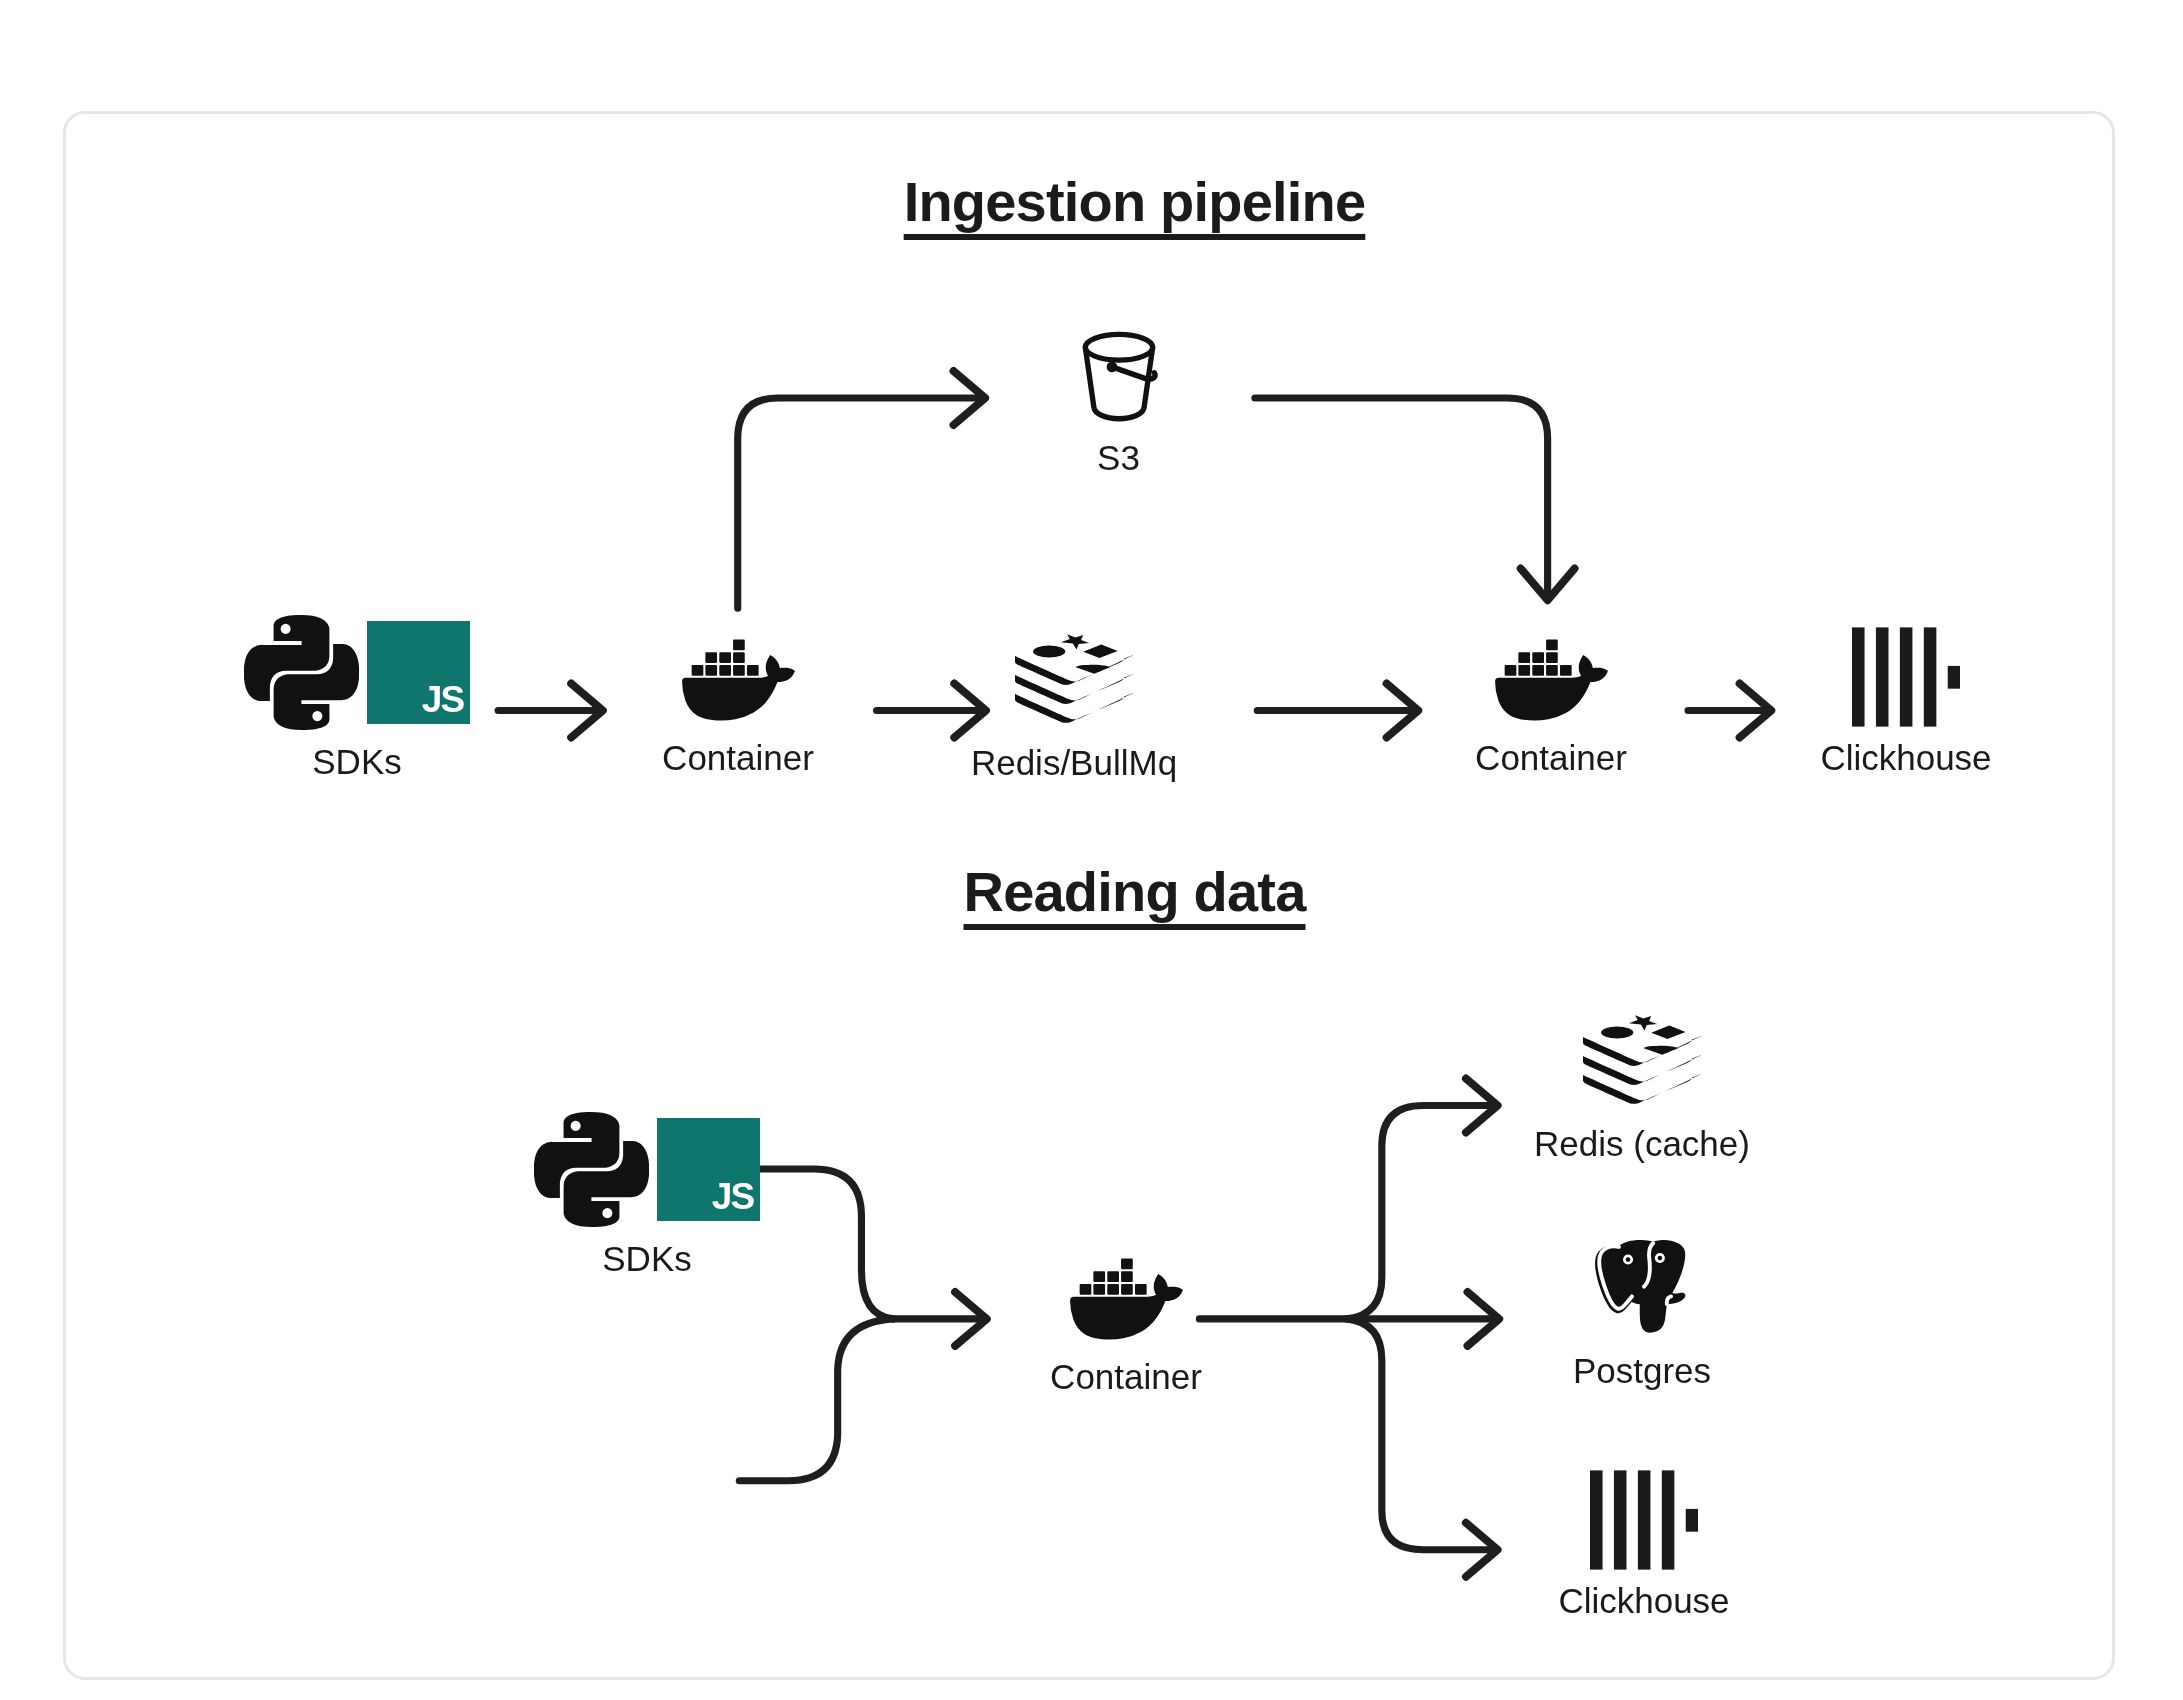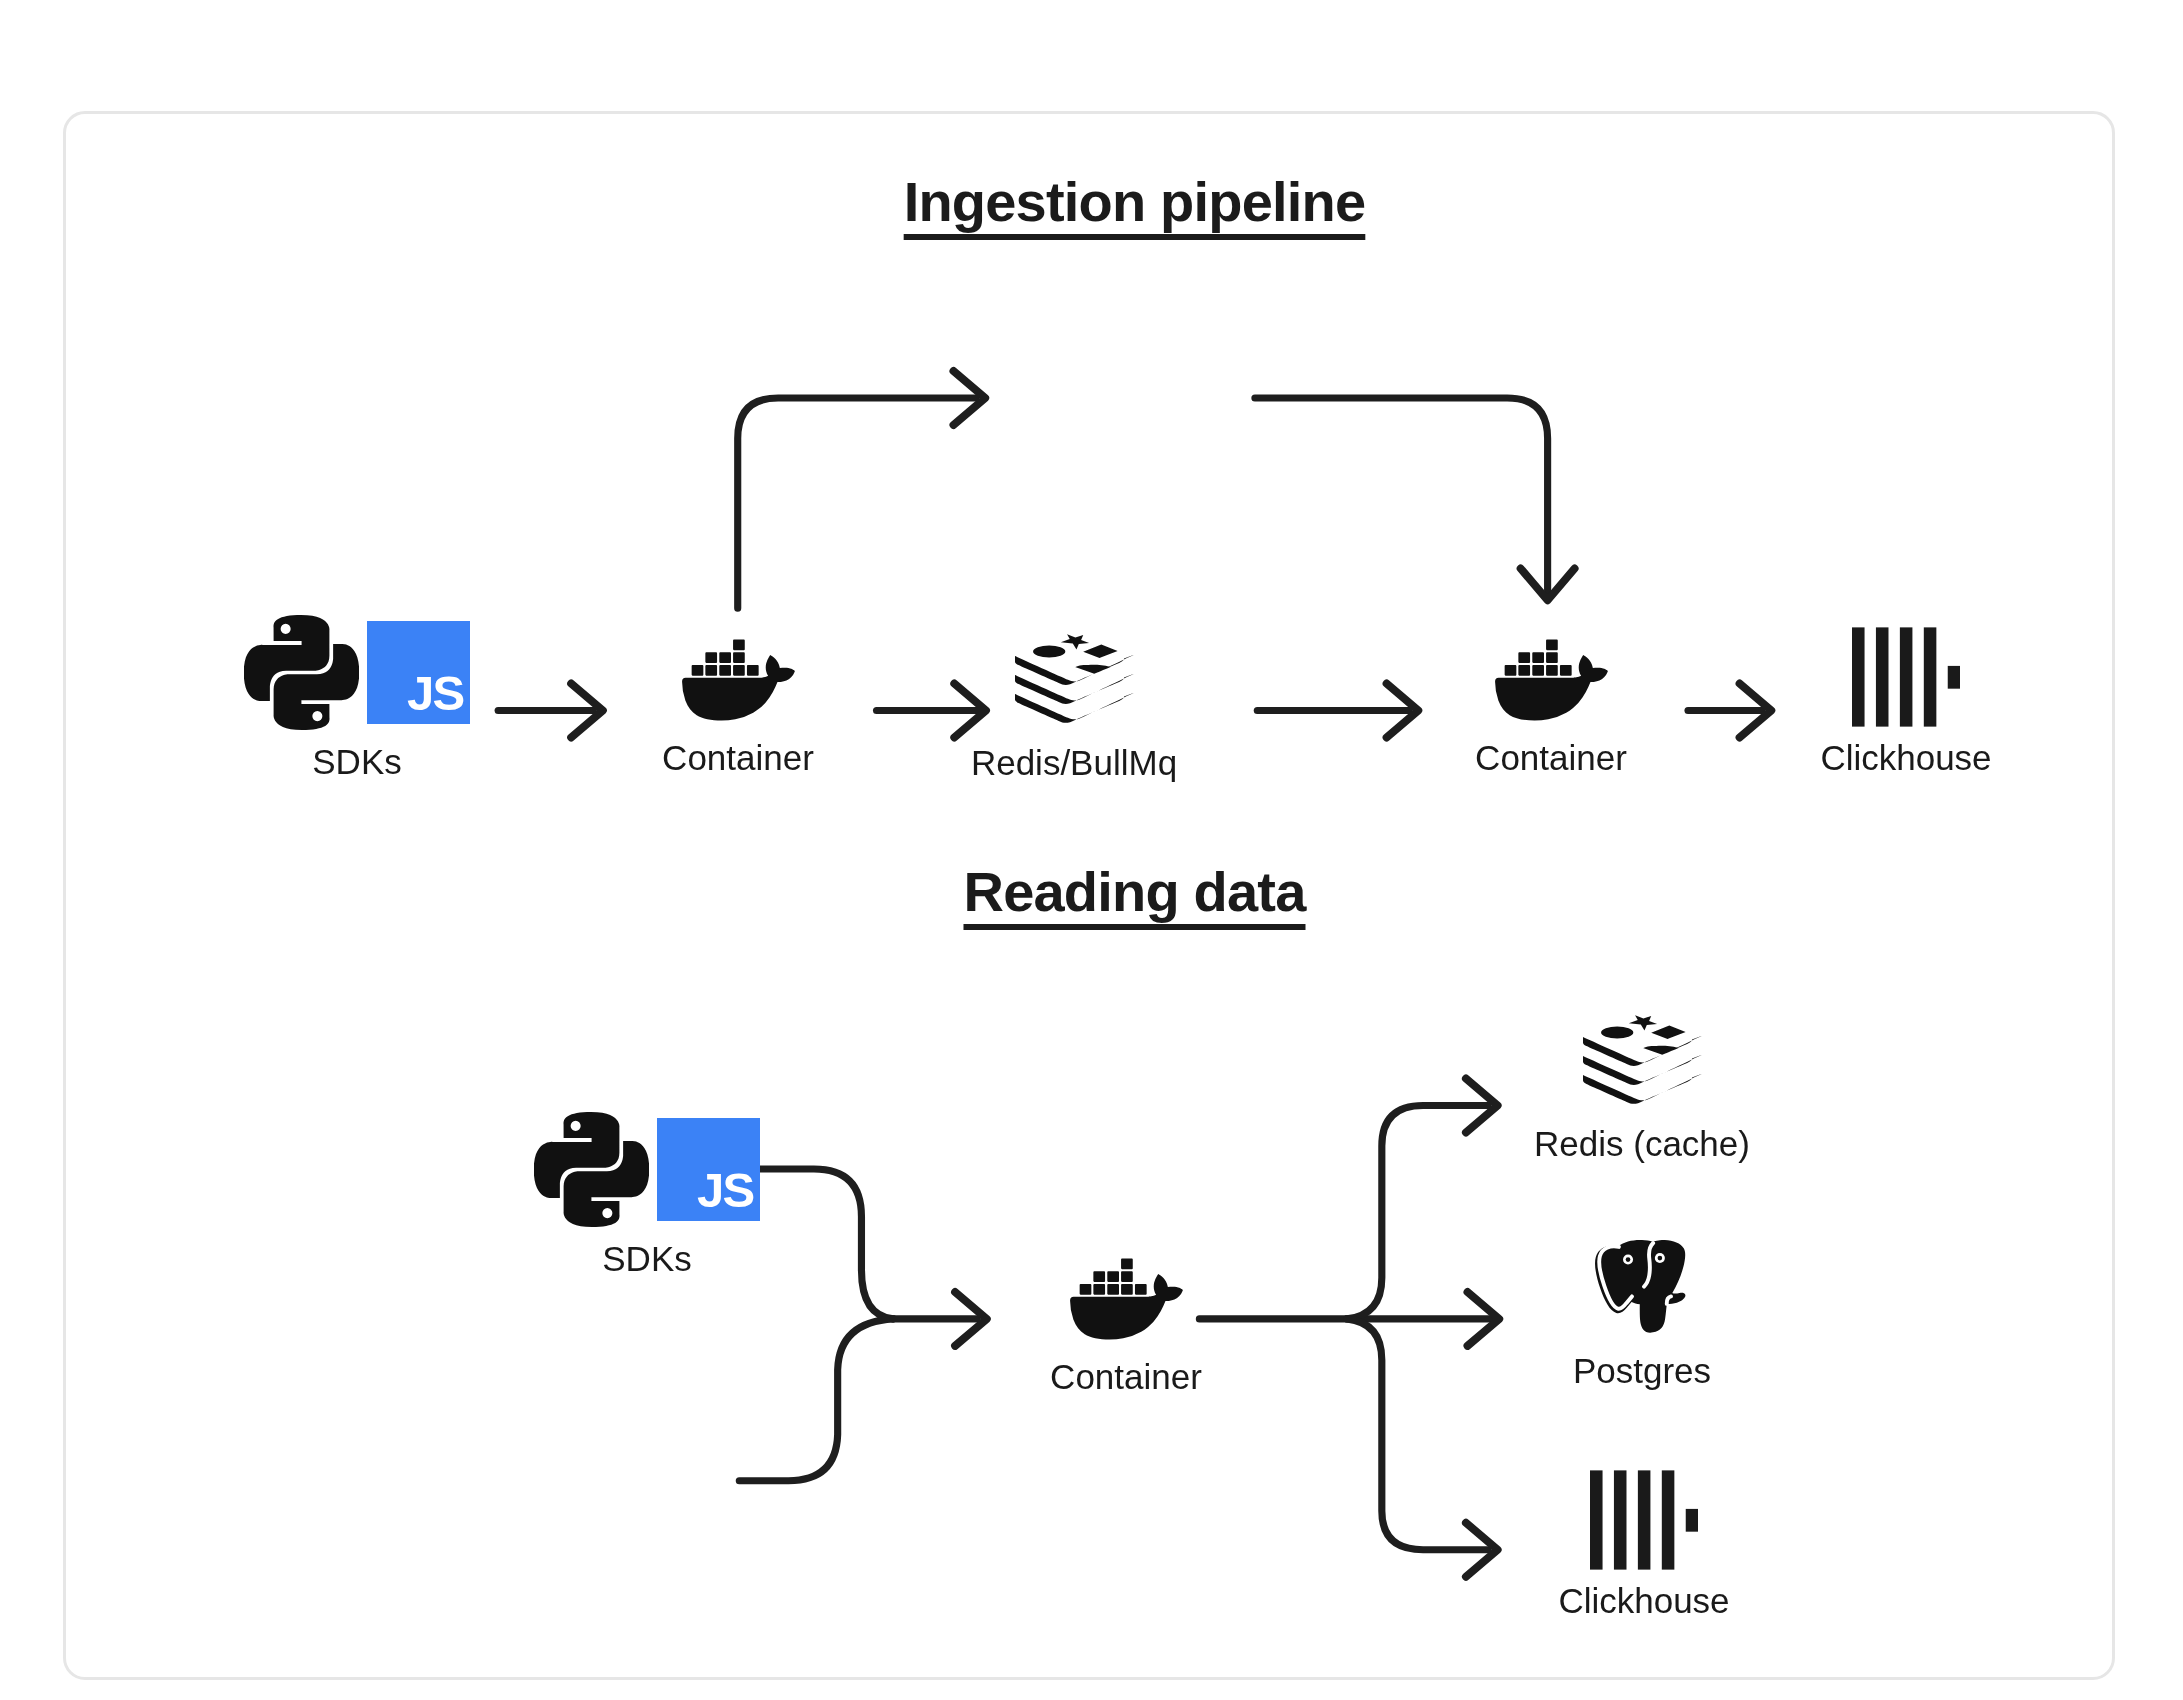--- a/index.html
+++ b/index.html
@@ -13,22 +13,22 @@
   }
   .title{
     position:absolute;left:43px;width:2183px;text-align:center;
     font-size:56px;font-weight:700;letter-spacing:-0.8px;color:#1b1b1b;
     text-decoration:underline;text-decoration-thickness:6.3px;text-underline-offset:12.7px;
   }
   .node{position:absolute;display:flex;flex-direction:column;align-items:center;}
   .node .icons{display:flex;align-items:center;justify-content:center;}
   .node .label{font-size:35px;margin-top:11px;white-space:nowrap;color:#1a1a1a;}
   .js-badge{
-    background:#3b82f6;color:#ffffff;display:flex;align-items:flex-end;justify-content:flex-end;
-    font-weight:700;font-size:49px;letter-spacing:-1.6px;padding:0 6.3px 3.2px 0;box-sizing:border-box;
+    background:#0f766e;color:#ffffff;display:flex;align-items:flex-end;justify-content:flex-end;
+    font-weight:700;font-size:37px;letter-spacing:-1.6px;padding:0 6.3px 3.2px 0;box-sizing:border-box;
   }
   .wires{position:absolute;left:0;top:0;width:2183px;height:1701px;pointer-events:none;}
   .wires path{fill:none;stroke:#1e1e1e;stroke-width:9;stroke-linecap:round;stroke-linejoin:round;}
   .wires path.head{stroke-width:10;}
   svg.ic{display:block;}
 </style>
 </head>
 <body>
 
 <svg width="0" height="0" style="position:absolute">
@@ -115,20 +115,28 @@
   <div class="node" style="left:234px;top:566px;width:246px;">
     <div class="icons">
       <svg class="ic" width="115" height="117" viewBox="0 0 24 24">
           <use href="#i-python"></use>
         </svg>
       <div class="js-badge" style="width:103px;height:103px;margin-left:8px;">JS</div>
     </div>
     <div class="label">SDKs</div>
   </div>
 
+  <div class="node" style="left:1035px;top:276px;width:167px;">
+    <div class="icons">
+      <svg class="ic" width="94" height="103" viewBox="0 0 60 64">
+          <use href="#i-s3"></use>
+        </svg>
+    </div>
+    <div class="label">S3</div>
+  </div>
 
   <div class="node" style="left:647px;top:585px;width:182px;">
     <div class="icons">
       <svg class="ic" width="127" height="94" viewBox="0 2 24 20">
           <use href="#i-docker"></use>
         </svg>
     </div>
     <div class="label">Container</div>
   </div>
 

